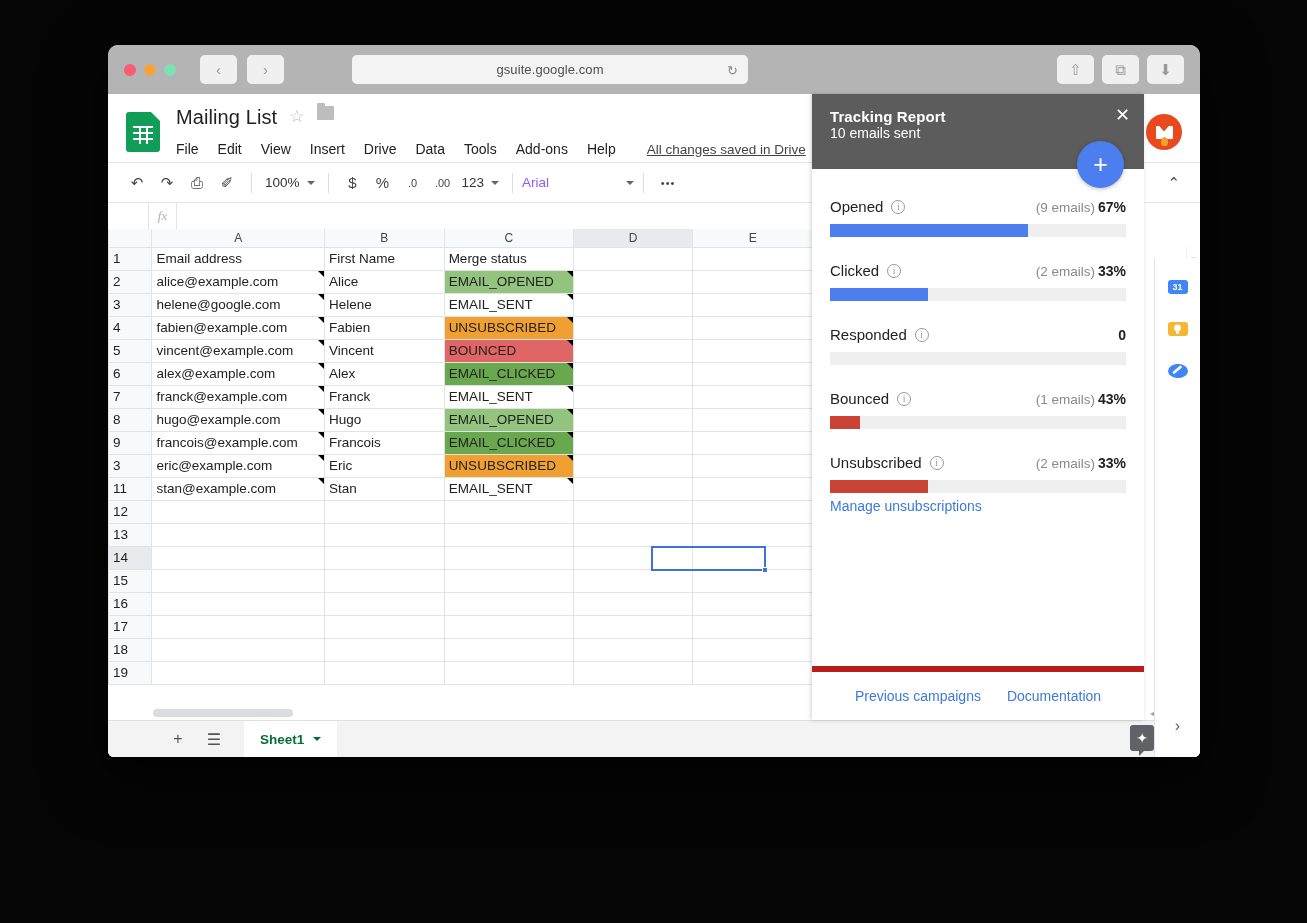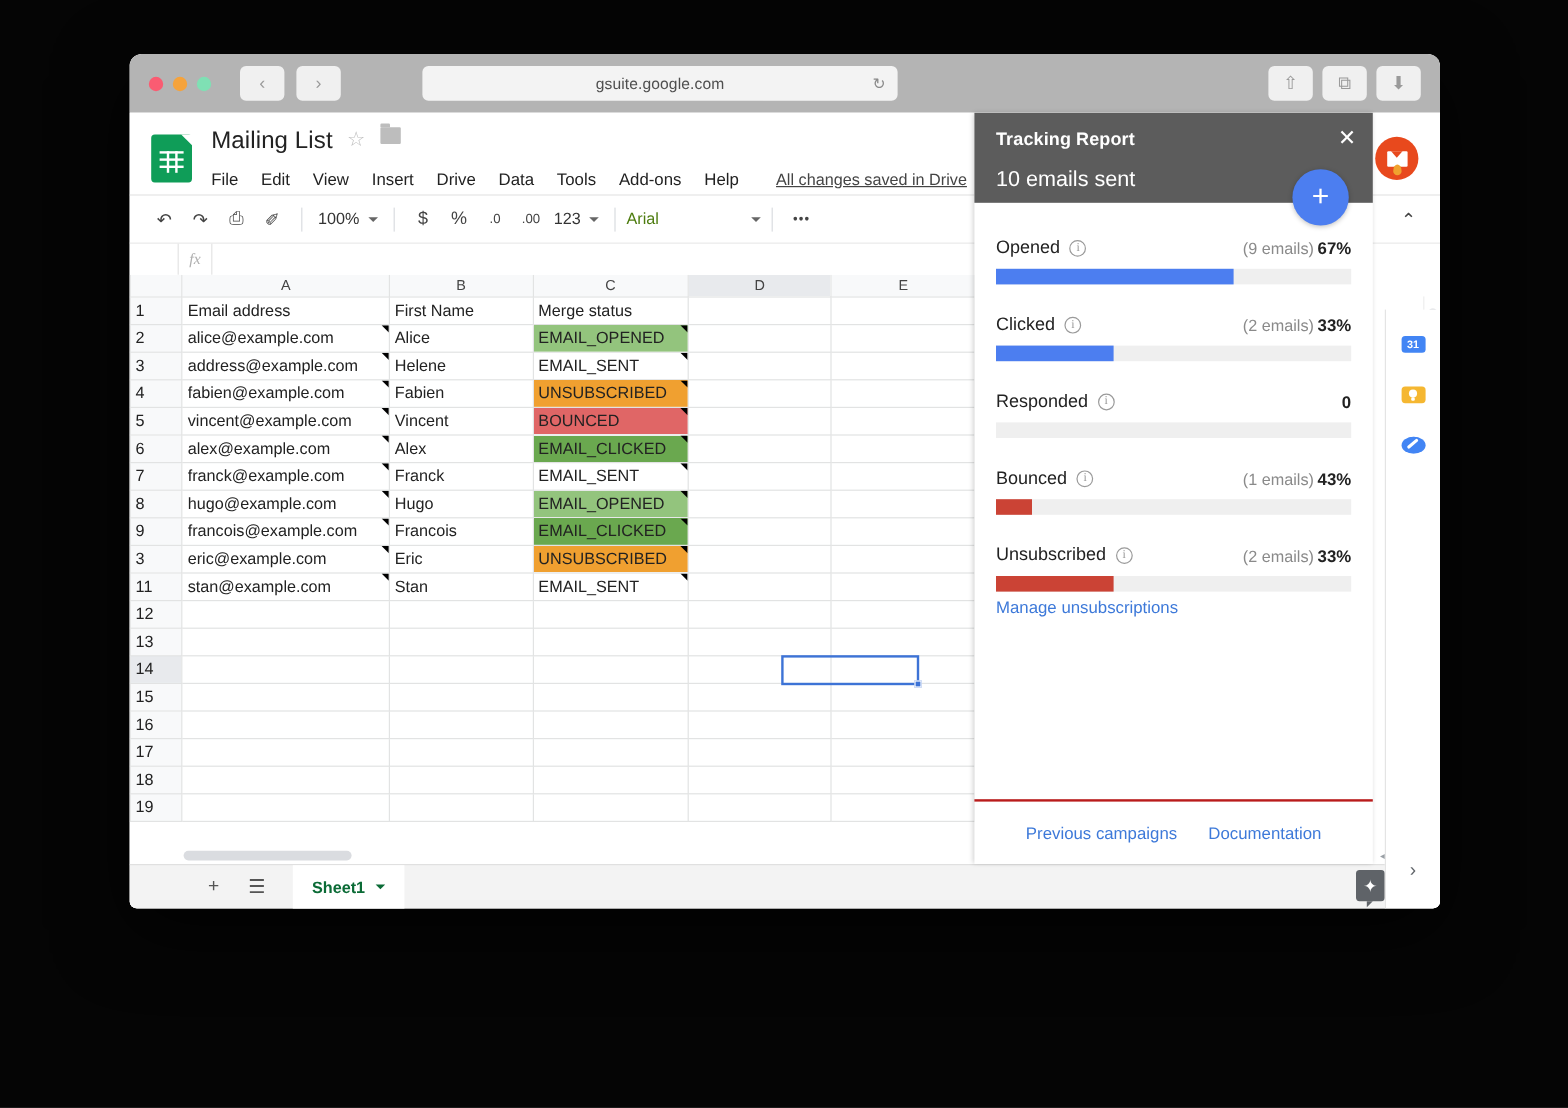--- a/index.html
+++ b/index.html
@@ -114,21 +114,21 @@
   .toolbar {
     height: 40px; border-top: 1px solid #e4e4e4;
     display: flex; align-items: center; padding: 0 14px; gap: 0;
     background: #fff; position: relative;
   }
   .tb { width: 30px; height: 28px; display:flex;align-items:center;justify-content:center;
         color:#444; font-size: 15px; }
   .tb-sep { width: 1px; height: 20px; background: #dadce0; margin: 0 9px; }
   .zoomsel { display: flex; align-items: center; gap: 7px; font-size: 13.5px; color: #333; padding: 0 4px;}
   .caret { width:0;height:0;border-left:4px solid transparent;border-right:4px solid transparent;border-top:4px solid #666;}
-  .fontsel { display:flex; align-items:center; justify-content: space-between; width: 112px; font-size: 13.5px; color:#4d7c0f; }
+  .fontsel { display:flex; align-items:center; justify-content: space-between; width: 112px; font-size: 13.5px; color:#8b5cf6; }
   .collapse { margin-left: auto; color: #444; font-size: 15px; padding-right: 6px;}
 
   
   .formula-bar { height: 27px; display:flex; align-items:stretch; border-top:1px solid #e4e4e4; background:#fff;}
   .namebox { width: 41px; border-right: 1px solid #e4e4e4; }
   .fx { width: 27px; display:flex; align-items:center; justify-content:center;
         font-style: italic; color: #b0b0b0; font-size: 13px; font-family:"Liberation Serif",serif;}
   .formula-input { flex: 1; border-left: 1px solid #e4e4e4; }
 
   
@@ -200,21 +200,21 @@
   .explore::after{content:"";position:absolute;bottom:-5px;left:9px;border-width:5px 5px 0 0;border-style:solid;border-color:#5f6368 transparent transparent transparent;}
 
   
   .panel {
     position: absolute; left: 704px; top: 0; width: 332px; bottom: 37px;
     background: #fff; box-shadow: -1px 0 4px rgba(0,0,0,.18);
     display: flex; flex-direction: column; z-index: 5;
   }
   .panel-head { background: #5c5c5c; color: #fff; padding: 14px 18px 14px 18px; position: relative; height: 75px;}
   .panel-title { font-size: 15px; font-weight: bold; letter-spacing: .1px;}
-  .panel-sub { font-size: 18px; margin-top: 14px; }
+  .panel-sub { font-size: 14px; }
   .panel-close { position: absolute; right: 14px; top: 12px; font-size: 18px; color: #fff; line-height: 1; }
   .fab {
     position: absolute; right: 20px; top: 47px; width: 47px; height: 47px;
     border-radius: 50%; background: #4c7ef0; color: #fff;
     display: flex; align-items: center; justify-content: center;
     font-size: 25px; font-weight: 300; line-height: 1; z-index: 6;
     box-shadow: 0 1px 4px rgba(0,0,0,.25);
   }
   .panel-body { flex: 1; padding: 29px 18px 0 18px; overflow: hidden; }
   .metric { margin-bottom: 25px; }
@@ -227,21 +227,21 @@
     font-family: "Liberation Serif", serif; line-height:1;
   }
   .metric-val { font-size: 14px; color: #222; font-weight: bold; }
   .metric-val .count { color: #8a8a8a; font-weight: normal; font-size: 13.5px; margin-right: 3px;}
   .bar { height: 13px; background: #efefef; position: relative; }
   .bar .fill { position: absolute; left: 0; top: 0; bottom: 0; }
   .fill.blue { background: #4c7ef0; }
   .fill.red { background: #cb4335; }
   .manage-link { text-align: left; font-size: 14px; color: #3d79d9; margin-top: 5px; }
   .panel-foot {
-    border-top: 2px solid #b91c1c; height: 54px;
+    border-top: 6px solid #b91c1c; height: 54px;
     display: flex; align-items: center; justify-content: center; gap: 26px;
   }
   .panel-foot a { font-size: 14px; color: #3d79d9; text-decoration: none; }
 
   
   .rail {
     position: absolute; right: 0; top: 164px; bottom: 0; width: 46px;
     background: #fff; border-left: 1px solid #e4e4e4; z-index: 7;
     display: flex; flex-direction: column; align-items: center; padding-top: 22px; gap: 28px;
   }
@@ -425,21 +425,21 @@
                 <th class="rowhdr">2</th>
                 <td class="c-a note">alice@example.com</td>
                 <td class="c-b">Alice</td>
                 <td class="c-c st-opened note">EMAIL_OPENED</td>
                 <td class="c-d"></td>
                 <td class="c-e"></td>
                 <td class="c-f"></td>
               </tr>
               <tr>
                 <th class="rowhdr">3</th>
-                <td class="c-a note">address@example.com</td>
+                <td class="c-a note">helene@google.com</td>
                 <td class="c-b">Helene</td>
                 <td class="c-c  note">EMAIL_SENT</td>
                 <td class="c-d"></td>
                 <td class="c-e"></td>
                 <td class="c-f"></td>
               </tr>
               <tr>
                 <th class="rowhdr">4</th>
                 <td class="c-a note">fabien@example.com</td>
                 <td class="c-b">Fabien</td>

